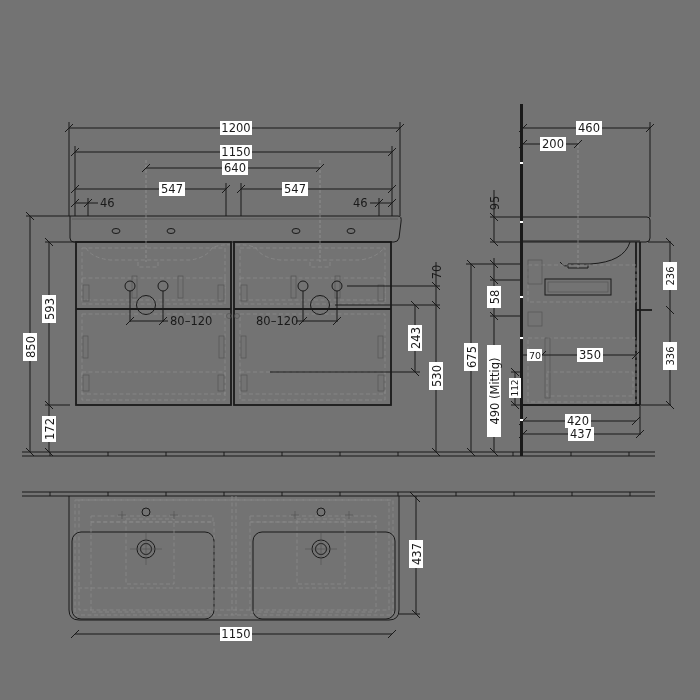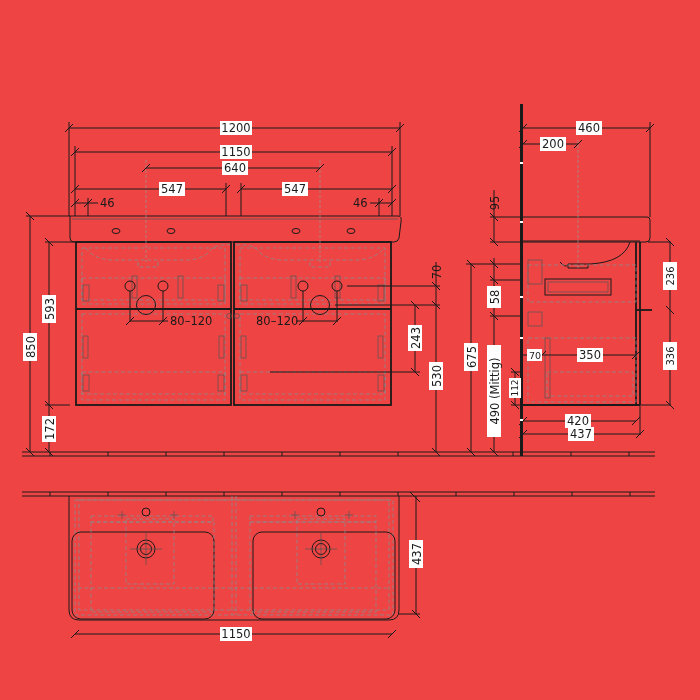--- a/index.html
+++ b/index.html
@@ -1,16 +1,16 @@
 <!DOCTYPE html>
 <html><head>
 <meta charset="utf-8">
 <style>
   html, body { margin:0; padding:0; background:#ffffff; }
-  #canvas { position:relative; width:700px; height:700px; background:#ef4444; overflow:hidden; }
+  #canvas { position:relative; width:700px; height:700px; background:#737373; overflow:hidden; }
   svg { position:absolute; left:0; top:0; }
   .dim { font-family:"DejaVu Sans", sans-serif; font-size:11.5px; fill:#1a1a1a; }
   .ln { stroke:#1a1a1a; stroke-width:1; fill:none; }
   .thick { stroke:#1a1a1a; stroke-width:1.8; fill:none; }
   .thin { stroke:#555; stroke-width:0.7; fill:none; }
   .dash { stroke:#8a8a8a; stroke-width:0.8; fill:none; stroke-dasharray:4 2.5; }
   .hid { stroke:#999; stroke-width:0.7; fill:none; stroke-dasharray:3 2; }
   .tick { stroke:#1a1a1a; stroke-width:1; }
   .bg { fill:#fff; }
 </style>

